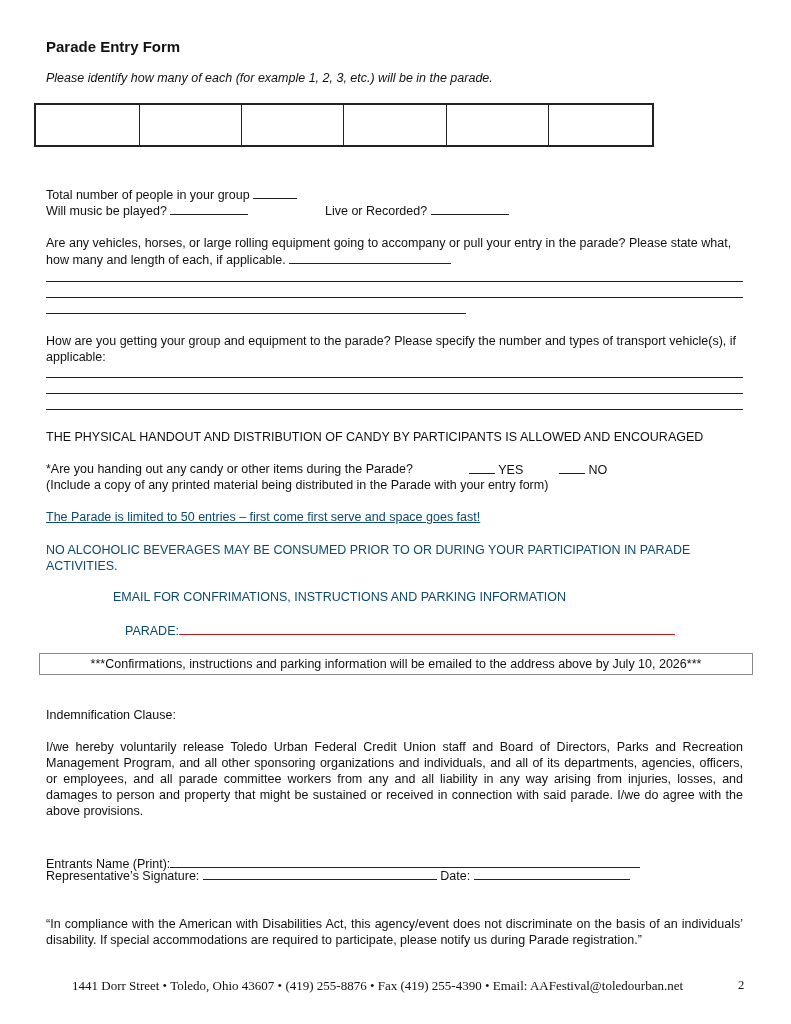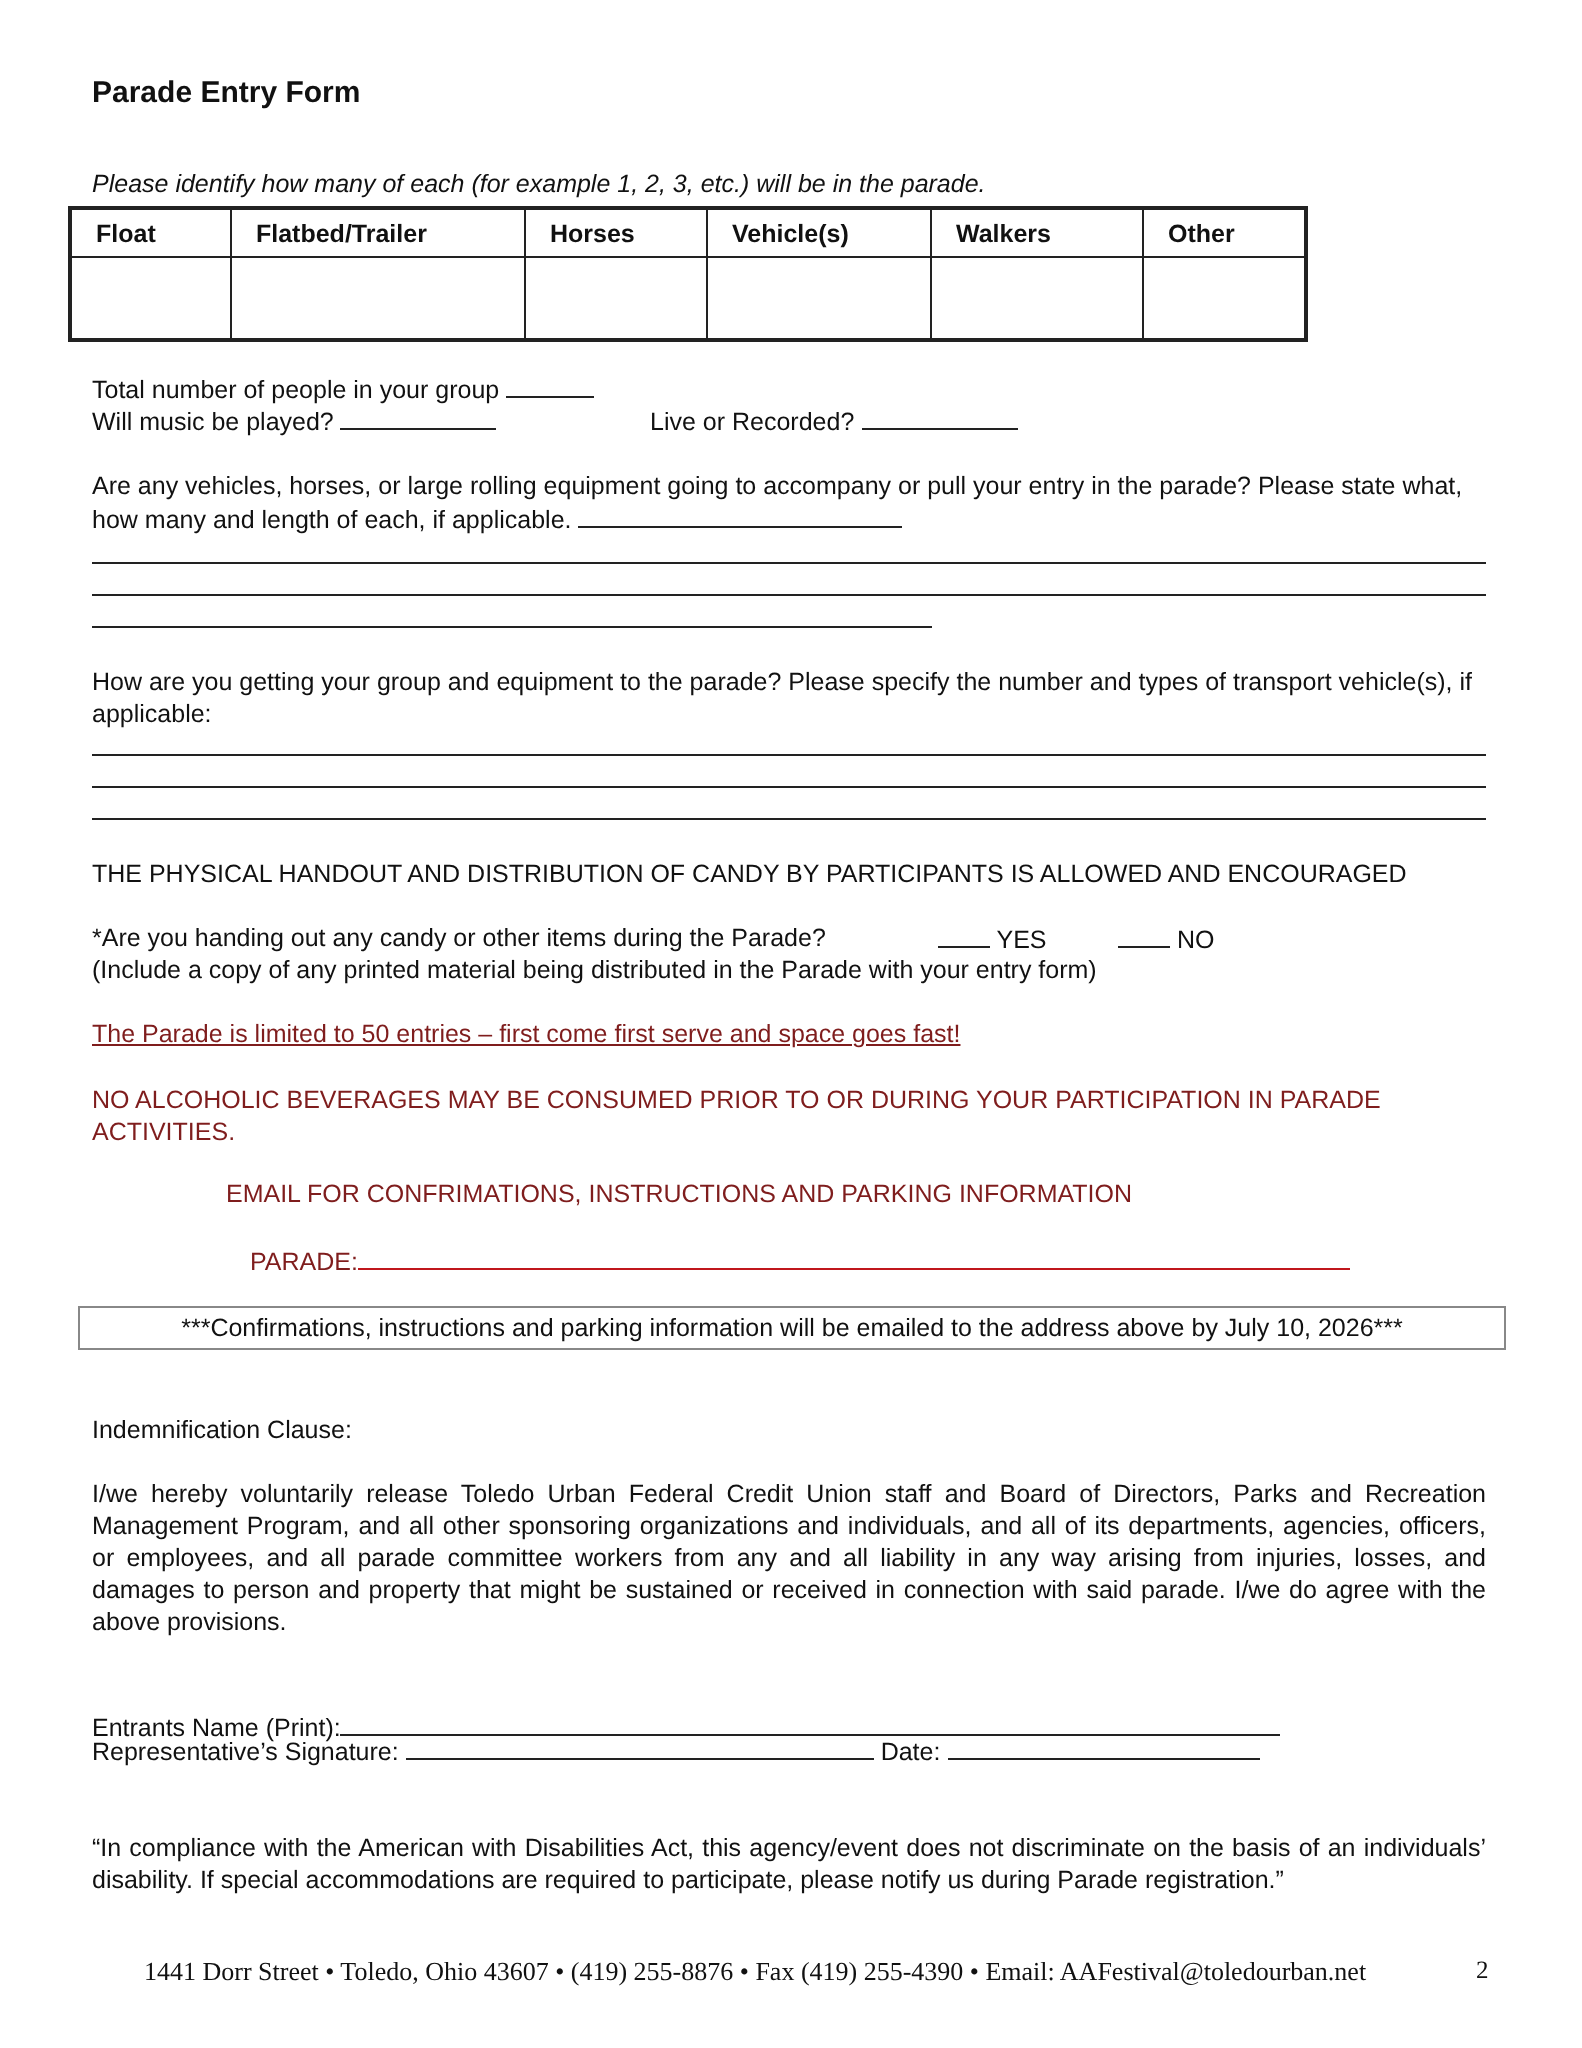--- a/index.html
+++ b/index.html
@@ -1,50 +1,42 @@
 <!DOCTYPE html>
 <html><head>
 <meta charset="utf-8">
 <style>
   html, body { margin: 0; padding: 0; background: #ffffff; }
   body { width: 791px; height: 1024px; position: relative; overflow: hidden;
          font-family: "Liberation Sans", sans-serif; color: #111; font-size: 12px; }
   .abs { position: absolute; }
   .title { left: 46px; top: 38px; font-weight: bold; font-size: 15px; }
-  .intro { left: 46px; top: 85px; font-style: italic; font-size: 12.5px; }
+  .intro { left: 46px; top: 71px; font-style: italic; font-size: 12.5px; }
   table.counts { position: absolute; left: 34px; top: 103px; width: 620px; border-collapse: collapse; border: 2px solid #222; }
   table.counts th, table.counts td { border: 1.5px solid #222; font-size: 12.5px; text-align: left; padding: 2px 12px; }
   table.counts th { height: 19px; font-weight: bold; }
   table.counts td { height: 36px; }
   .line { position: absolute; height: 0; border-top: 1.3px solid #222; }
   .blank { display: inline-block; border-bottom: 1.2px solid #222; height: 12px; vertical-align: baseline; }
   .txt { font-size: 12.5px; line-height: 16px; }
-  .red { color: #7f1d1d; }
+  .red { color: #0c4a6e; }
   .italic { }
   .just { text-align: justify; }
   .confirm-box { left: 39px; top: 653px; width: 712px; height: 20px; border: 1px solid #888; font-size: 12.5px; line-height: 20px; text-align: center; }
   .footer { left: 72px; top: 978px; font-family: "Liberation Serif", serif; font-size: 13px; }
   .pagenum { left: 738px; top: 978px; font-family: "Liberation Serif", serif; font-size: 12.5px; }
 </style>
 </head>
 <body>
 
 <div class="abs title">Parade Entry Form</div>
 <div class="abs intro">Please identify how many of each (for example 1, 2, 3, etc.) will be in the parade.</div>
 
 <table class="counts">
   <tbody>
-      <tr>
-    <th style="width:55px">Float</th>
-    <th style="width:122px">Flatbed/Trailer</th>
-    <th style="width:66px">Horses</th>
-    <th style="width:87px">Vehicle(s)</th>
-    <th style="width:81px">Walkers</th>
-    <th>Other</th>
-  </tr>
   <tr>
     <td></td>
     <td></td>
     <td></td>
     <td></td>
     <td></td>
     <td></td>
   </tr>
 </tbody>
   </table>

